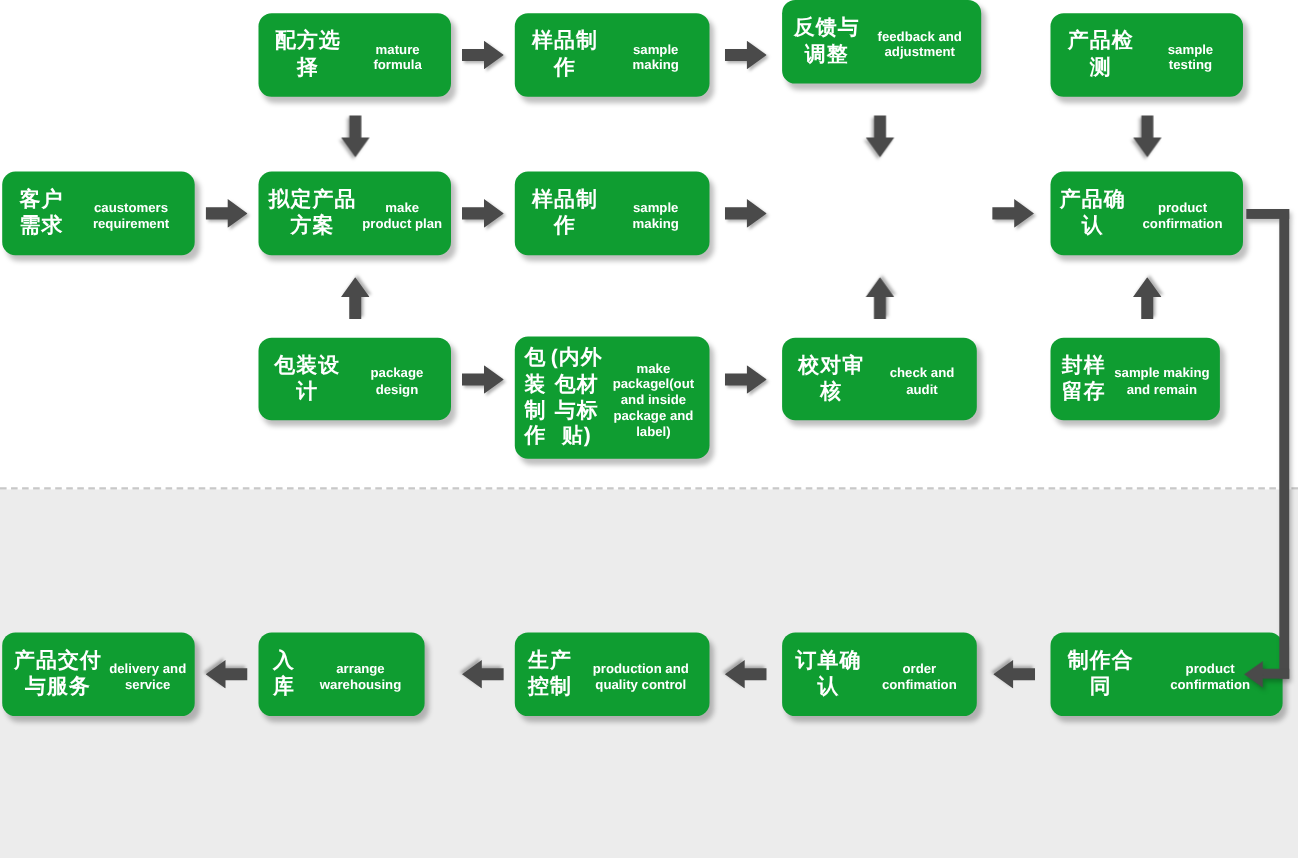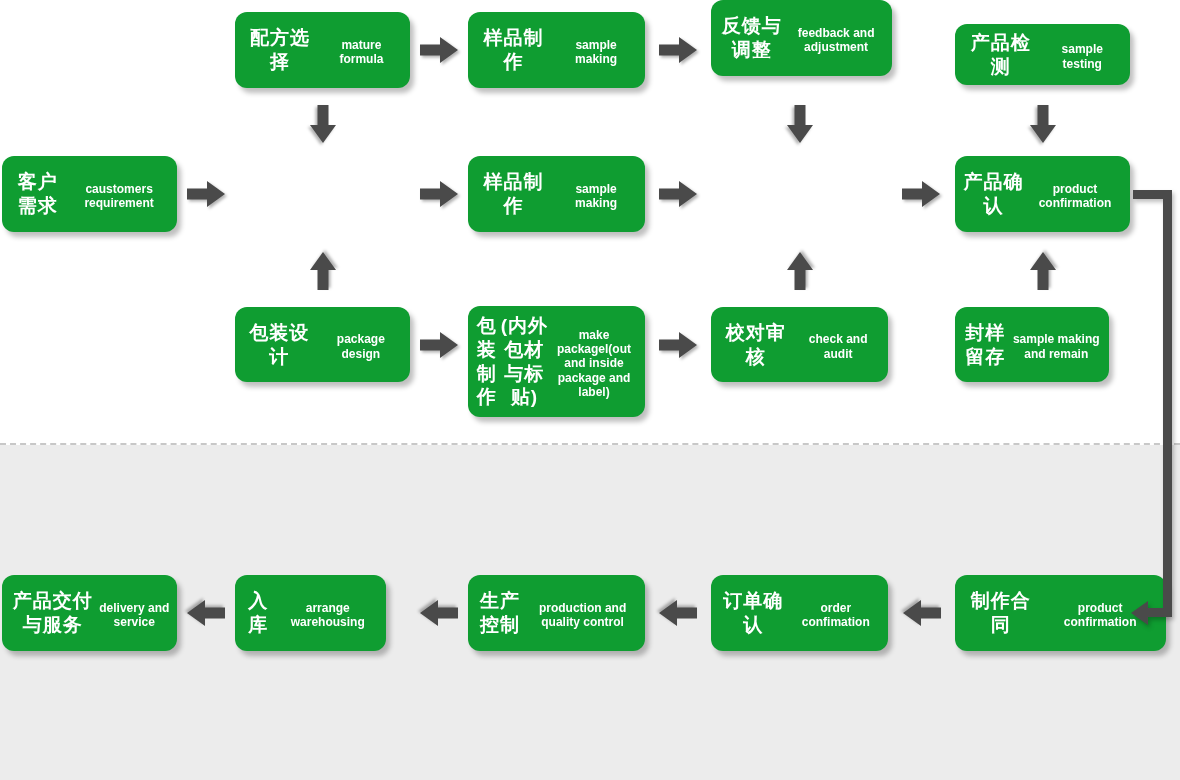--- a/index.html
+++ b/index.html
@@ -70,28 +70,32 @@
     <div class="en">mature formula</div>
   </div>
   <div class="node" style="left:468px;top:12px;width:177px;height:76px">
     <div class="zh">样品制作</div>
     <div class="en">sample making</div>
   </div>
   <div class="node" style="left:711px;top:0;width:181px;height:76px">
     <div class="zh">反馈与调整</div>
     <div class="en">feedback and adjustment</div>
   </div>
-  <div class="node" style="left:955px;top:24px;width:175px;height:61px">
+  <div class="node" style="left:955px;top:12px;width:175px;height:76px">
     <div class="zh">产品检测</div>
     <div class="en">sample testing</div>
   </div>
 
   <div class="node" style="left:2px;top:156px;width:175px;height:76px">
     <div class="zh">客户需求</div>
     <div class="en">caustomers requirement</div>
+  </div>
+  <div class="node" style="left:235px;top:156px;width:175px;height:76px">
+    <div class="zh">拟定产品方案</div>
+    <div class="en">make product plan</div>
   </div>
   <div class="node" style="left:468px;top:156px;width:177px;height:76px">
     <div class="zh">样品制作</div>
     <div class="en">sample making</div>
   </div>
   <div class="node" style="left:955px;top:156px;width:175px;height:76px">
     <div class="zh">产品确认</div>
     <div class="en">product confirmation</div>
   </div>
 

